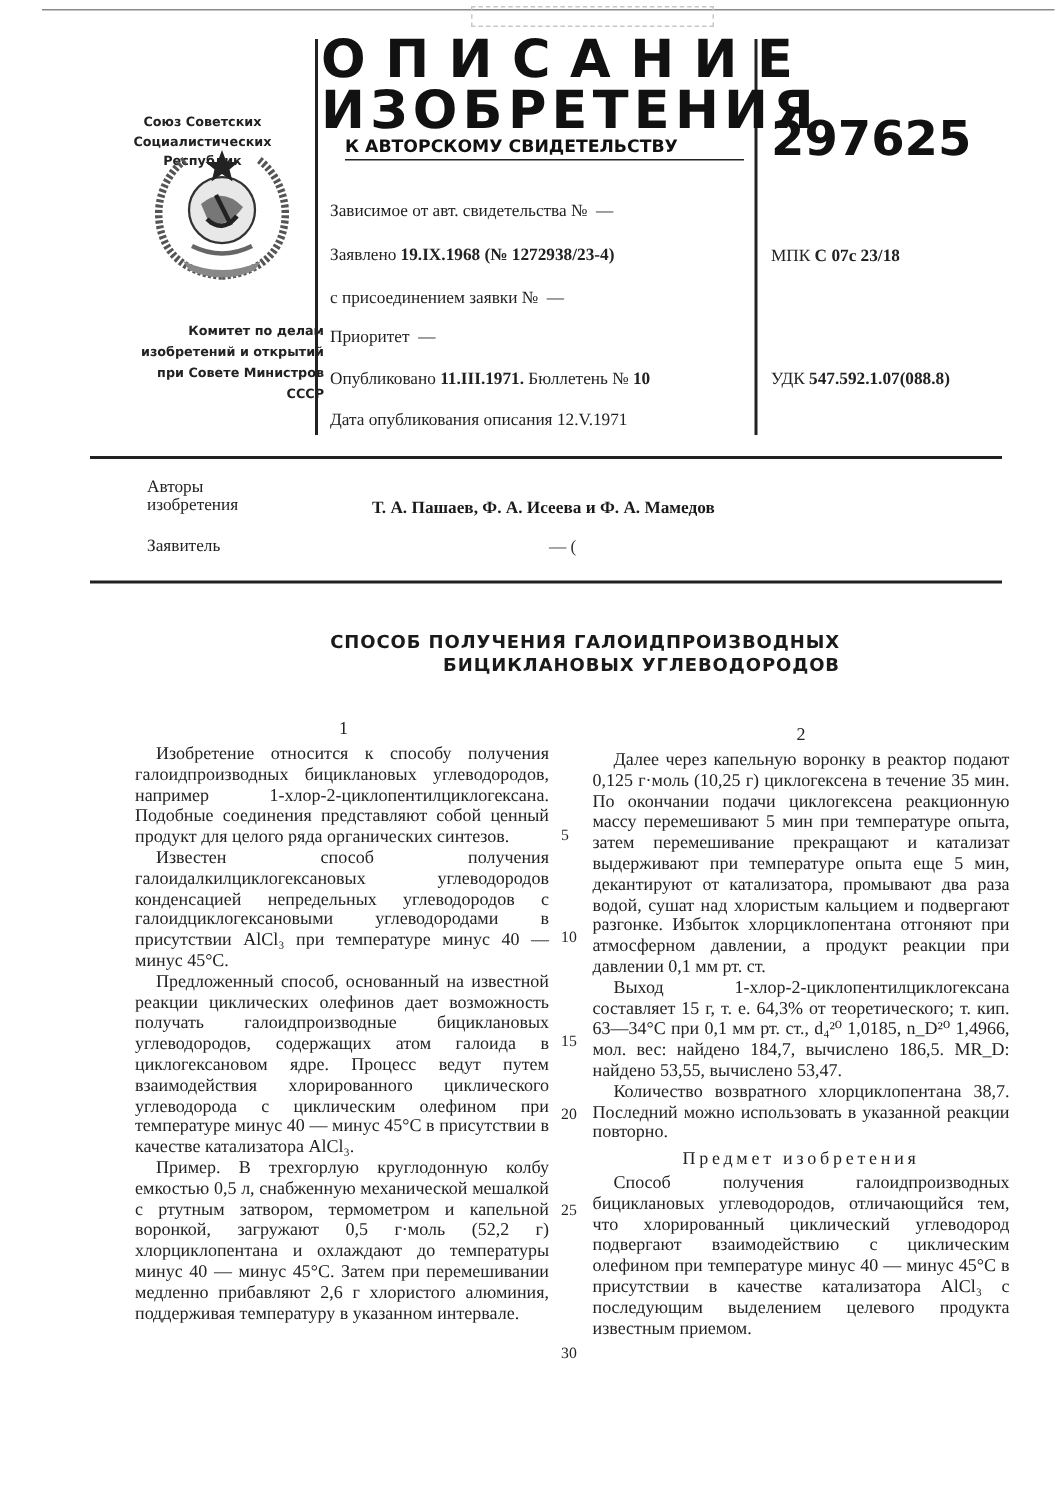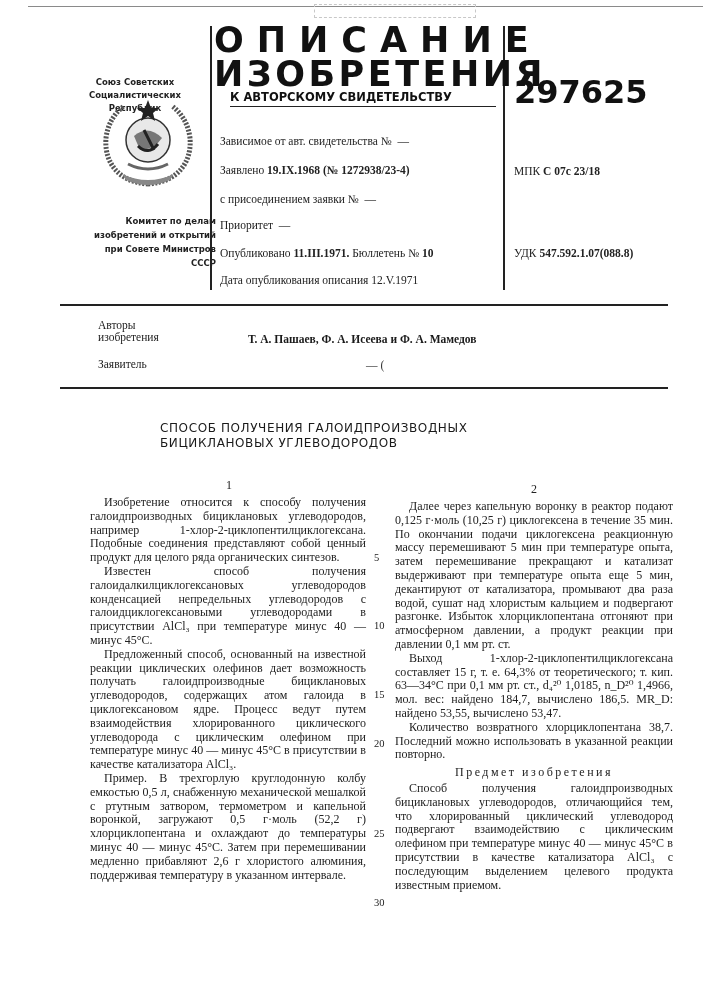--- a/index.html
+++ b/index.html
@@ -26,21 +26,21 @@
   .meta { left: 220px; font-size: 11.5px; line-height: 14px; white-space: nowrap; color: #222; }
   .meta b { font-weight: bold; }
   .class { left: 514px; font-size: 11.5px; line-height: 14px; white-space: nowrap; color: #222; }
 
   .hrule { left: 60px; width: 608px; height: 2px; background: #222; }
 
   .label { left: 60px; font-size: 11.5px; line-height: 12px; color: #222; margin-left: 38px; }
   .authors { left: 248px; top: 333px; font-size: 11.5px; font-weight: bold; color: #1a1a1a; white-space: nowrap; }
   .applicant-val { left: 366px; top: 359px; font-size: 11.5px; color: #333; white-space: nowrap; }
 
-  .doc-title { left: 160px; top: 421px; width: 400px; text-align: left; font-family: "DejaVu Sans", sans-serif; font-weight: normal; font-size: 12px; line-height: 15px; letter-spacing: 0.6px; color: #1a1a1a; }
+  .doc-title { left: 160px; top: 421px; width: 400px; text-align: right; font-family: "DejaVu Sans", sans-serif; font-weight: bold; font-size: 12px; line-height: 15px; letter-spacing: 0.6px; color: #1a1a1a; }
 
   .colnum { font-size: 12px; color: #222; }
   .col { font-size: 12px; line-height: 13.8px; text-align: justify; color: #222; }
   .col p { margin: 0; text-indent: 14px; }
   .col .center { text-align: center; text-indent: 0; letter-spacing: 2.5px; margin: 4px 0 2px; }
   .col1 { left: 90px; top: 496px; width: 276px; }
   .col2 { left: 395px; top: 500px; width: 278px; }
   .gutter { left: 374px; font-size: 10.5px; color: #222; }
 </style>
 </head>
@@ -132,21 +132,21 @@
   <p>Изобретение относится к способу получения галоидпроизводных бициклановых углеводородов, например 1-хлор-2-циклопентилциклогексана. Подобные соединения представляют собой ценный продукт для целого ряда органических синтезов.</p>
   <p>Известен способ получения галоидалкилциклогексановых углеводородов конденсацией непредельных углеводородов с галоидциклогексановыми углеводородами в присутствии AlCl₃ при температуре минус 40 — минус 45°C.</p>
   <p>Предложенный способ, основанный на известной реакции циклических олефинов дает возможность получать галоидпроизводные бициклановых углеводородов, содержащих атом галоида в циклогексановом ядре. Процесс ведут путем взаимодействия хлорированного циклического углеводорода с циклическим олефином при температуре минус 40 — минус 45°C в присутствии в качестве катализатора AlCl₃.</p>
   <p>Пример. В трехгорлую круглодонную колбу емкостью 0,5 л, снабженную механической мешалкой с ртутным затвором, термометром и капельной воронкой, загружают 0,5 г·моль (52,2 г) хлорциклопентана и охлаждают до температуры минус 40 — минус 45°C. Затем при перемешивании медленно прибавляют 2,6 г хлористого алюминия, поддерживая температуру в указанном интервале.</p>
 </div>
 
 <div class="abs gutter" style="top:552px">5</div>
 <div class="abs gutter" style="top:620px">10</div>
 <div class="abs gutter" style="top:689px">15</div>
 <div class="abs gutter" style="top:738px">20</div>
-<div class="abs gutter" style="top:828px">25</div>
+<div class="abs gutter" style="top:802px">25</div>
 <div class="abs gutter" style="top:897px">30</div>
 
 <div class="abs colnum" style="left:531px; top:482px">2</div>
 <div class="abs col col2">
   <p>Далее через капельную воронку в реактор подают 0,125 г·моль (10,25 г) циклогексена в течение 35 мин. По окончании подачи циклогексена реакционную массу перемешивают 5 мин при температуре опыта, затем перемешивание прекращают и катализат выдерживают при температуре опыта еще 5 мин, декантируют от катализатора, промывают два раза водой, сушат над хлористым кальцием и подвергают разгонке. Избыток хлорциклопентана отгоняют при атмосферном давлении, а продукт реакции при давлении 0,1 мм рт. ст.</p>
   <p>Выход 1-хлор-2-циклопентилциклогексана составляет 15 г, т. е. 64,3% от теоретического; т. кип. 63—34°C при 0,1 мм рт. ст., d₄²⁰ 1,0185, n_D²⁰ 1,4966, мол. вес: найдено 184,7, вычислено 186,5. MR_D: найдено 53,55, вычислено 53,47.</p>
   <p>Количество возвратного хлорциклопентана 38,7. Последний можно использовать в указанной реакции повторно.</p>
   <p class="center">Предмет изобретения</p>
   <p>Способ получения галоидпроизводных бициклановых углеводородов, отличающийся тем, что хлорированный циклический углеводород подвергают взаимодействию с циклическим олефином при температуре минус 40 — минус 45°C в присутствии в качестве катализатора AlCl₃ с последующим выделением целевого продукта известным приемом.</p>
 </div>

